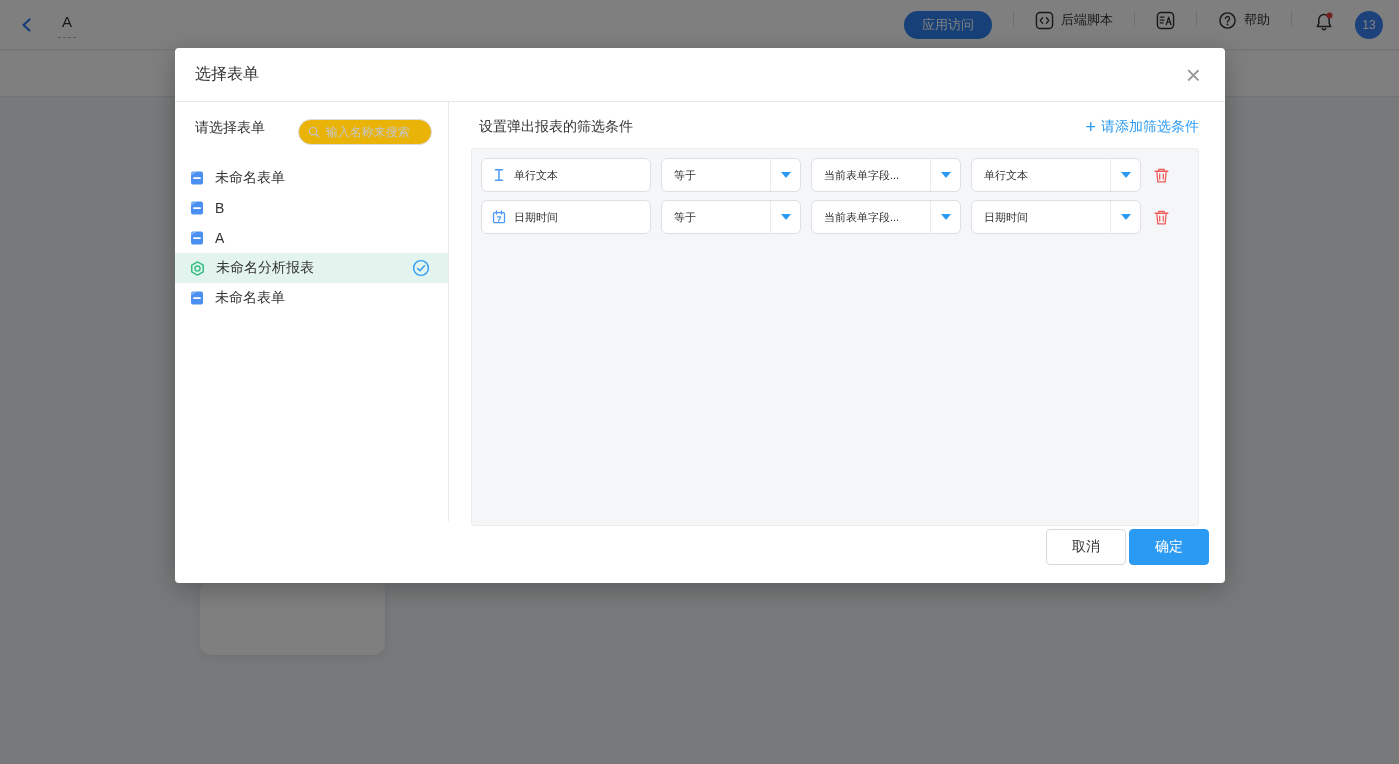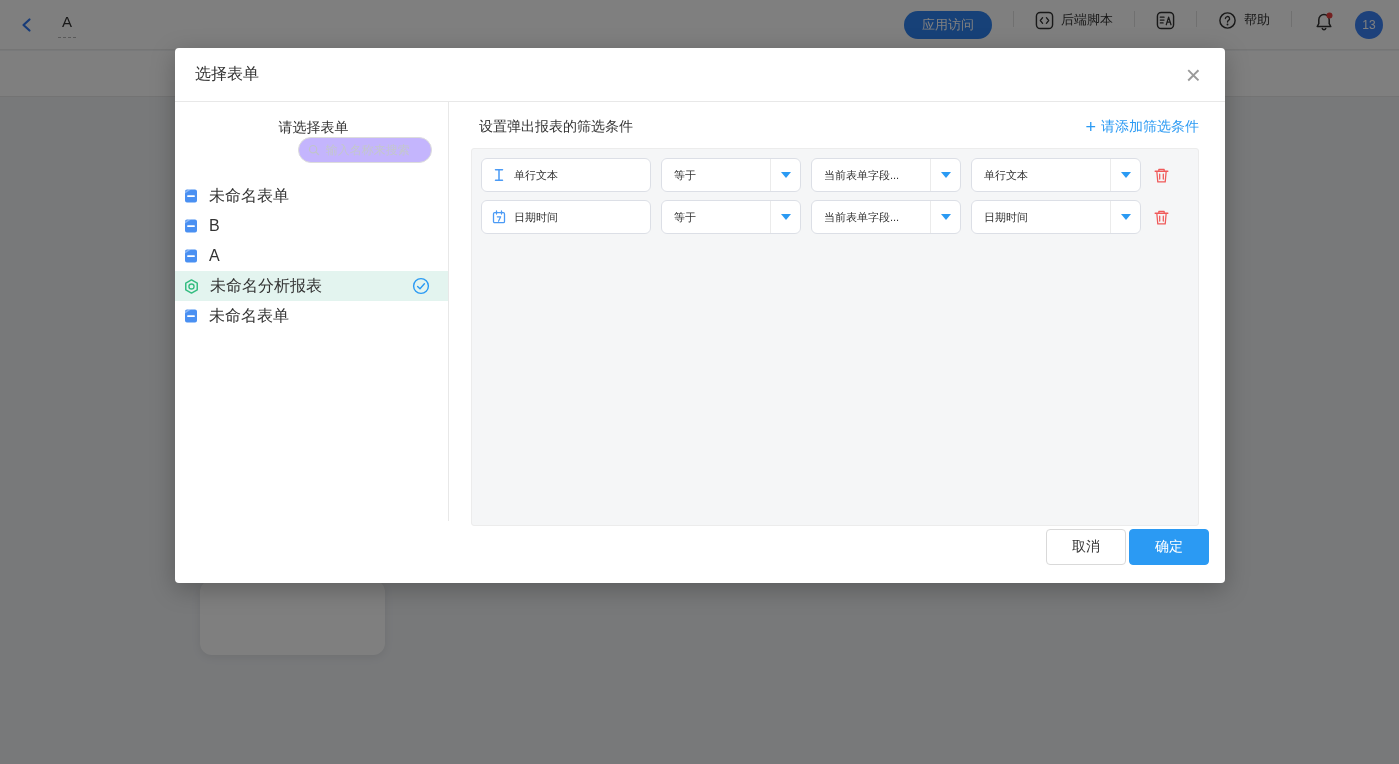--- a/index.html
+++ b/index.html
@@ -57,35 +57,35 @@
   }
   .modal-title { font-size:16px; color:#333; }
   .modal-close {
     margin-left:auto; font-size:26px; line-height:20px; color:#9a9a9a;
     cursor:pointer; font-weight:300; user-select:none;
   }
   .modal-body { flex:1 1 auto; display:flex; min-height:0; }
 
   
   .m-sidebar { width:274px; flex:0 0 274px; border-right:1px solid #e8e8e8; padding-top:17px; }
-  .sb-top { display:flex; align-items:center; padding:0 16px 0 20px;flex-direction:column; }
+  .sb-top { display:flex; align-items:flex-start; padding:0 16px 0 20px; }
   .sb-label { font-size:14px; color:#333; }
   .sb-search {
     margin-left:auto; width:134px; height:26px; border:1px solid #dcdcdc;
-    border-radius:13px; display:flex; align-items:center; padding:0 8px 0 9px; background:#c4b5fd;font-family:Liberation Serif, serif;
+    border-radius:13px; display:flex; align-items:center; padding:0 8px 0 9px; background:#eab308;font-family:Liberation Serif, serif;
   }
   .sb-search input {
     border:none; outline:none; width:100%; font-size:12px; color:#333;
     margin-left:6px; background:transparent; font-family:inherit;
   }
   .sb-search input::placeholder { color:#c3c7cc; }
   .sb-list { margin-top:18px; }
   .sb-item {
-    height:30px; display:flex; align-items:center; padding:0 18px 0 8px;
-    cursor:pointer; font-size:16px; color:#333;
+    height:30px; display:flex; align-items:center; padding:0 18px 0 14px;
+    cursor:pointer; font-size:14px; color:#333;
   }
   .sb-item .lbl { margin-left:10px; }
   .sb-item.selected { background:#e3f4ef; }
   .sb-item .check { margin-left:auto; display:flex; }
 
   
   .m-panel { flex:1 1 auto; padding:16px 26px 0 22px; min-width:0; }
   .panel-head { display:flex; align-items:center; }
   .panel-title { font-size:14px; color:#333;margin-left:8px; }
   .add-link { margin-left:auto; display:flex; align-items:center; gap:5px; color:#2b9af3; font-size:14px; cursor:pointer; }

